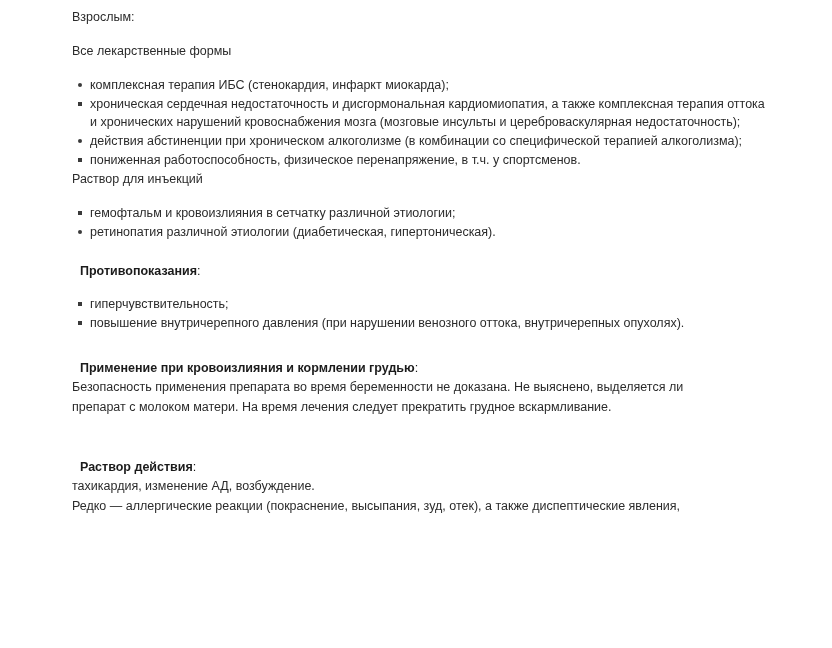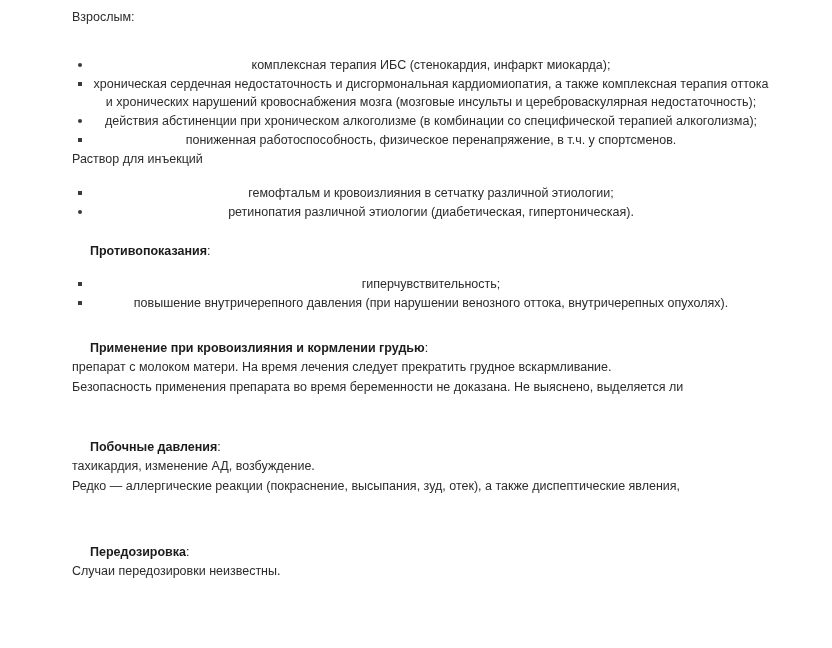--- a/index.html
+++ b/index.html
@@ -37,21 +37,20 @@
     margin: 0 0 0 0;
     padding: 0;
   }
   ul.bullets li {
     position: relative;
     font-size: 12.5px;
     line-height: 18px;
     color: #2b2b2b;
     padding-left: 18px;
     margin: 0 0 1px 0;
-    text-align: center;
   }
   ul.bullets li::before {
     content: "";
     position: absolute;
     left: 6px;
     top: 7px;
     width: 4px;
     height: 4px;
     background: #3a3a3a;
     border-radius: 50%;
@@ -59,33 +58,34 @@
   ul.bullets li.square::before {
     border-radius: 0;
     width: 3.5px;
     height: 3.5px;
   }
   .heading {
     font-size: 12.5px;
     line-height: 18px;
     font-weight: bold;
     color: #1b1b1b;
-    margin: 0 0 1px 18px;
+    margin: 0 0 1px 8px;
   }
   .heading .colon { font-weight: normal; }
   .section { margin: 0; }
 </style>
 </head>
 <body>
 
 <div class="page">
 
   <div class="section">
     <p class="para">Взрослым:</p>
     <div class="gap-md"></div>
+    <p class="para">Все лекарственные формы</p>
   </div>
 
   <div class="gap-md"></div>
 
   <ul class="bullets">
     <li>комплексная терапия ИБС (стенокардия, инфаркт миокарда);</li>
     <li class="square">хроническая сердечная недостаточность и дисгормональная кардиомиопатия, а также комплексная терапия оттока и хронических нарушений кровоснабжения мозга (мозговые инсульты и цереброваскулярная недостаточность);</li>
     <li>действия абстиненции при хроническом алкоголизме (в комбинации со специфической терапией алкоголизма);</li>
     <li class="square">пониженная работоспособность, физическое перенапряжение, в т.ч. у спортсменов.</li>
   </ul>
@@ -107,34 +107,30 @@
     <ul class="bullets">
       <li class="square">гиперчувствительность;</li>
       <li class="square">повышение внутричерепного давления (при нарушении венозного оттока, внутричерепных опухолях).</li>
     </ul>
   </div>
 
   <div class="gap-xl"></div>
 
   <div class="section">
     <p class="heading"><span>Применение при кровоизлияния и кормлении грудью</span><span class="colon">:</span></p>
+    <p class="para">Безопасность применения препарата во время беременности не доказана. Не выяснено, выделяется ли</p>
     <p class="para">препарат с молоком матери. На время лечения следует прекратить грудное вскармливание.</p>
-    <p class="para">Безопасность применения препарата во время беременности не доказана. Не выяснено, выделяется ли</p>
   </div>
 
   <div class="gap-xl"></div>
   <div class="gap-md"></div>
 
   <div class="section">
-    <p class="heading"><span>Побочные давления</span><span class="colon">:</span></p>
+    <p class="heading"><span>Раствор действия</span><span class="colon">:</span></p>
     <p class="para">тахикардия, изменение АД, возбуждение.</p>
     <p class="para">Редко — аллергические реакции (покраснение, высыпания, зуд, отек), а также диспептические явления,</p>
   </div>
 
   <div class="gap-xl"></div>
   <div class="gap-lg"></div>
 
-  <div class="section">
-    <p class="heading"><span>Передозировка</span><span class="colon">:</span></p>
-    <p class="para">Случаи передозировки неизвестны.</p>
-  </div>
 
 </div>
 
 </body></html>

